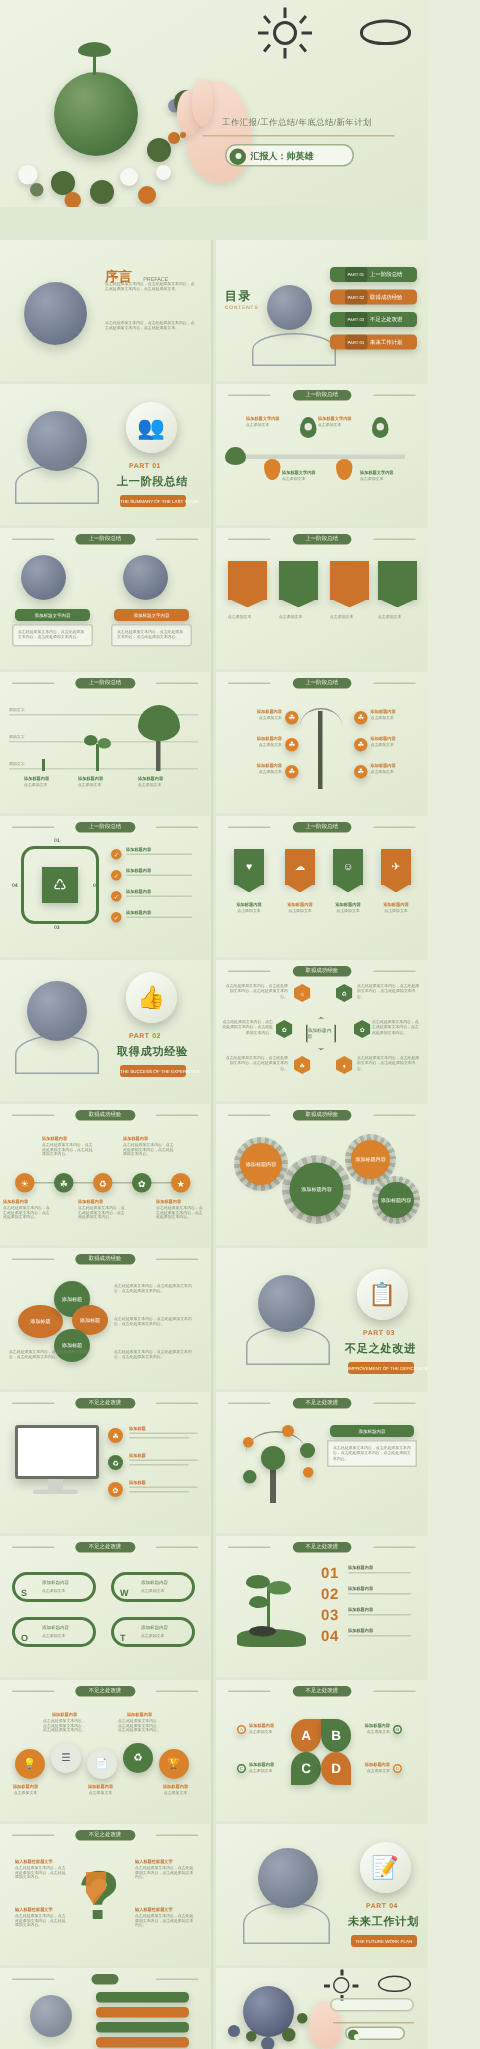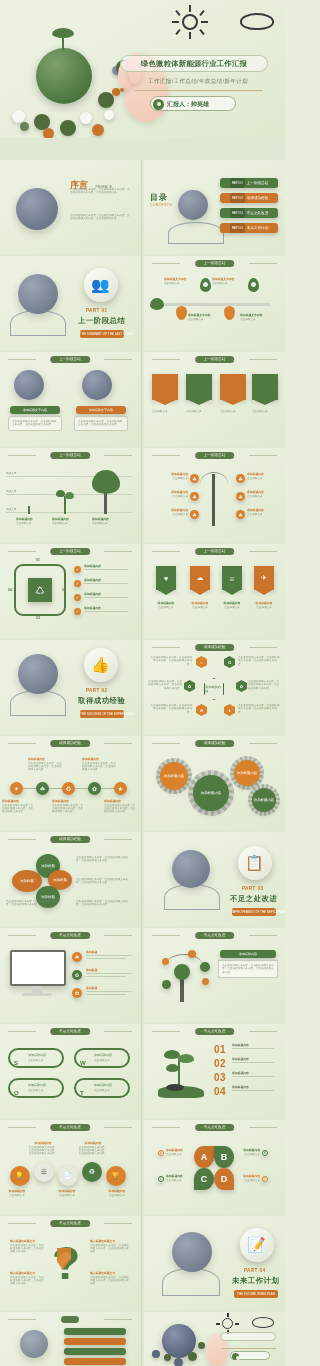--- a/index.html
+++ b/index.html
@@ -212,23 +212,20 @@
       <div class="dot" style="left:112px;top:66px;width:9px;height:9px;background:#8a93ab;"></div>
       <div class="dot" style="left:116px;top:60px;width:16px;height:16px;background:#4f6b3a;"></div>
       <div class="dot" style="left:122px;top:66px;width:13px;height:13px;background:#4f7a42;"></div>
 
       <div class="hand" style="left:124px;top:54px;width:44px;height:68px;"></div>
       <div class="hand" style="left:118px;top:60px;width:16px;height:30px;border-radius:50%;"></div>
       <div class="hand" style="left:128px;top:52px;width:14px;height:32px;border-radius:50%;"></div>
       <div class="dot" style="left:120px;top:88px;width:4px;height:4px;background:#c9742a;"></div>
     </div>
 
-    <div class="ttl-bar">
-      <span>绿色微粒体新能源行业工作汇报</span>
-    </div>
     <div class="ttl-sub">工作汇报/工作总结/年底总结/新年计划</div>
     <div class="ttl-rule"></div>
     <div class="ttl-pill">
       <div class="av"></div>
       <span>汇报人：帅英雄</span>
     </div>
   </div>
 
   <div class="slide colL" style="top:160px;height:94px;">
     <div class="globe ink" style="left:16px;top:28px;width:42px;height:42px;opacity:.85;"></div>

